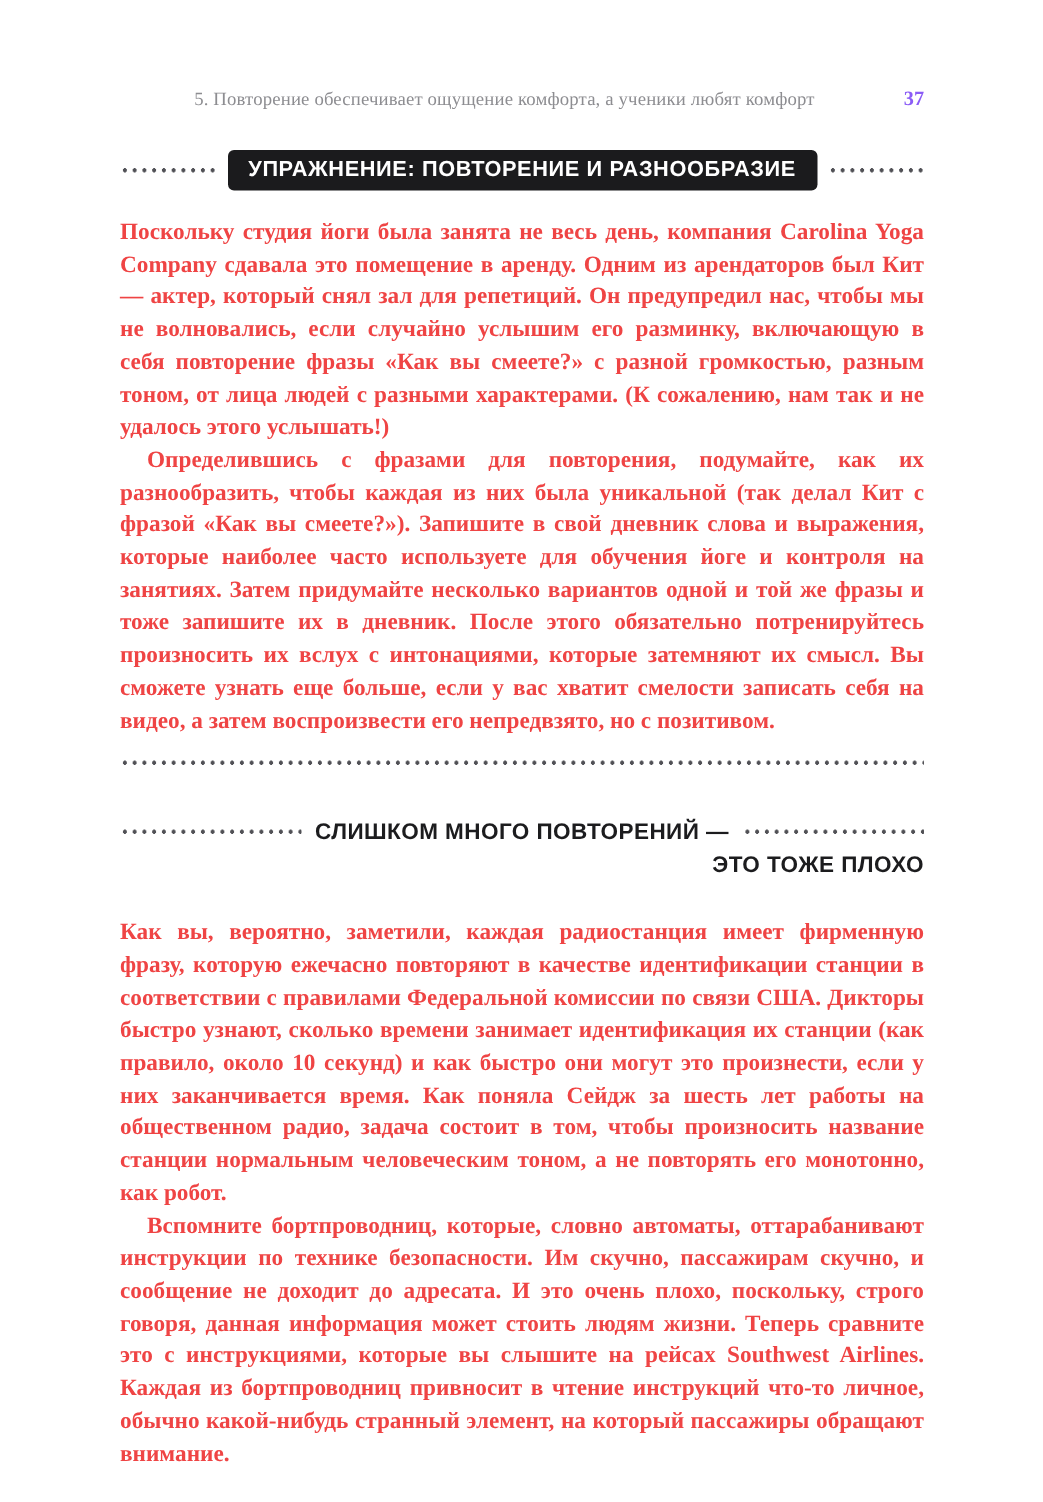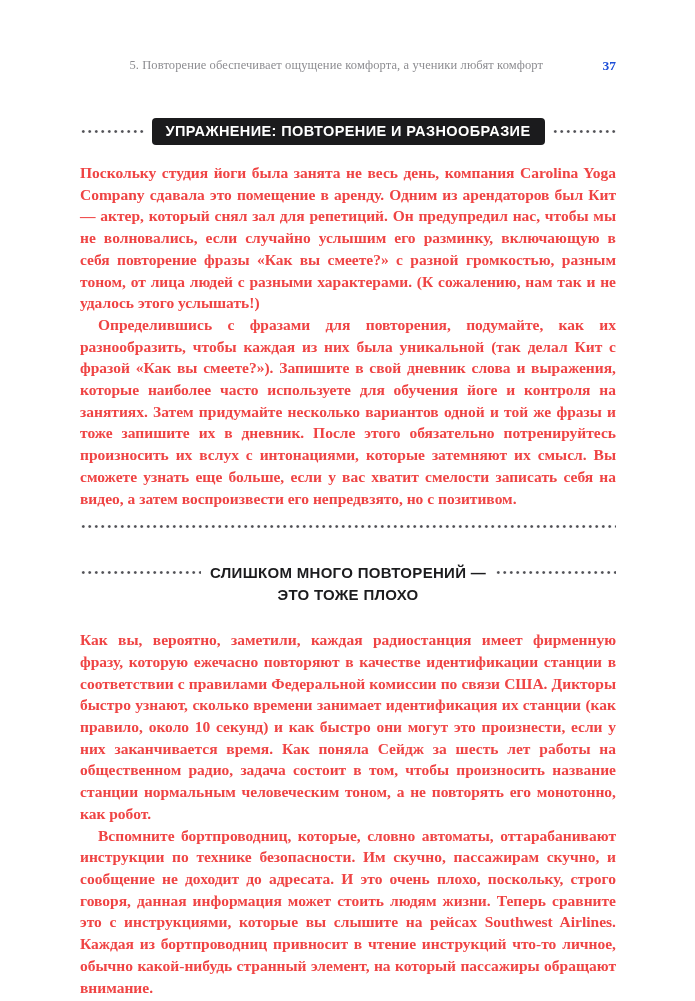--- a/index.html
+++ b/index.html
@@ -14,35 +14,35 @@
     color: #1d1d1f;
     overflow: hidden;
   }
   .content {
     padding: 58px 79px 0 80px;
   }
 
   
   .running-head {
     display: flex;
-    align-items: flex-start;
+    align-items: center;
     font-size: 12.5px;
     color: #8d8d91;
-    margin-bottom: 44px;
+    margin-bottom: 26px;
     font-family: Liberation Serif, serif;
   }
   .running-title {
     flex: 1;
     text-align: center;
     letter-spacing: 0.1px;
   }
   .page-num {
     font-weight: 700;
     font-size: 13.5px;
-    color: #1d4ed8;
+    color: #8b5cf6;
     padding-left: 10px;
   }
 
   
   .dots {
     flex: 1;
     height: 3px;
     background-image: radial-gradient(circle, #515156 1.25px, transparent 1.45px);
     background-size: 6.5px 3px;
     background-repeat: repeat-x;
@@ -96,21 +96,21 @@
     letter-spacing: 0.3px;
     color: #1c1c1e;
   }
   .section-head-row {
     display: flex;
     align-items: center;
     gap: 9px;
   }
   .section-head-row .title-line { white-space: nowrap; }
   .section-head-line2 {
-    text-align: center;
+    text-align: right;
     margin-top: 5px;
   }
   .section-body { margin-top: 26px; }
 </style>
 </head>
 <body>
 
 <div class="page">
   <div class="content">
 

